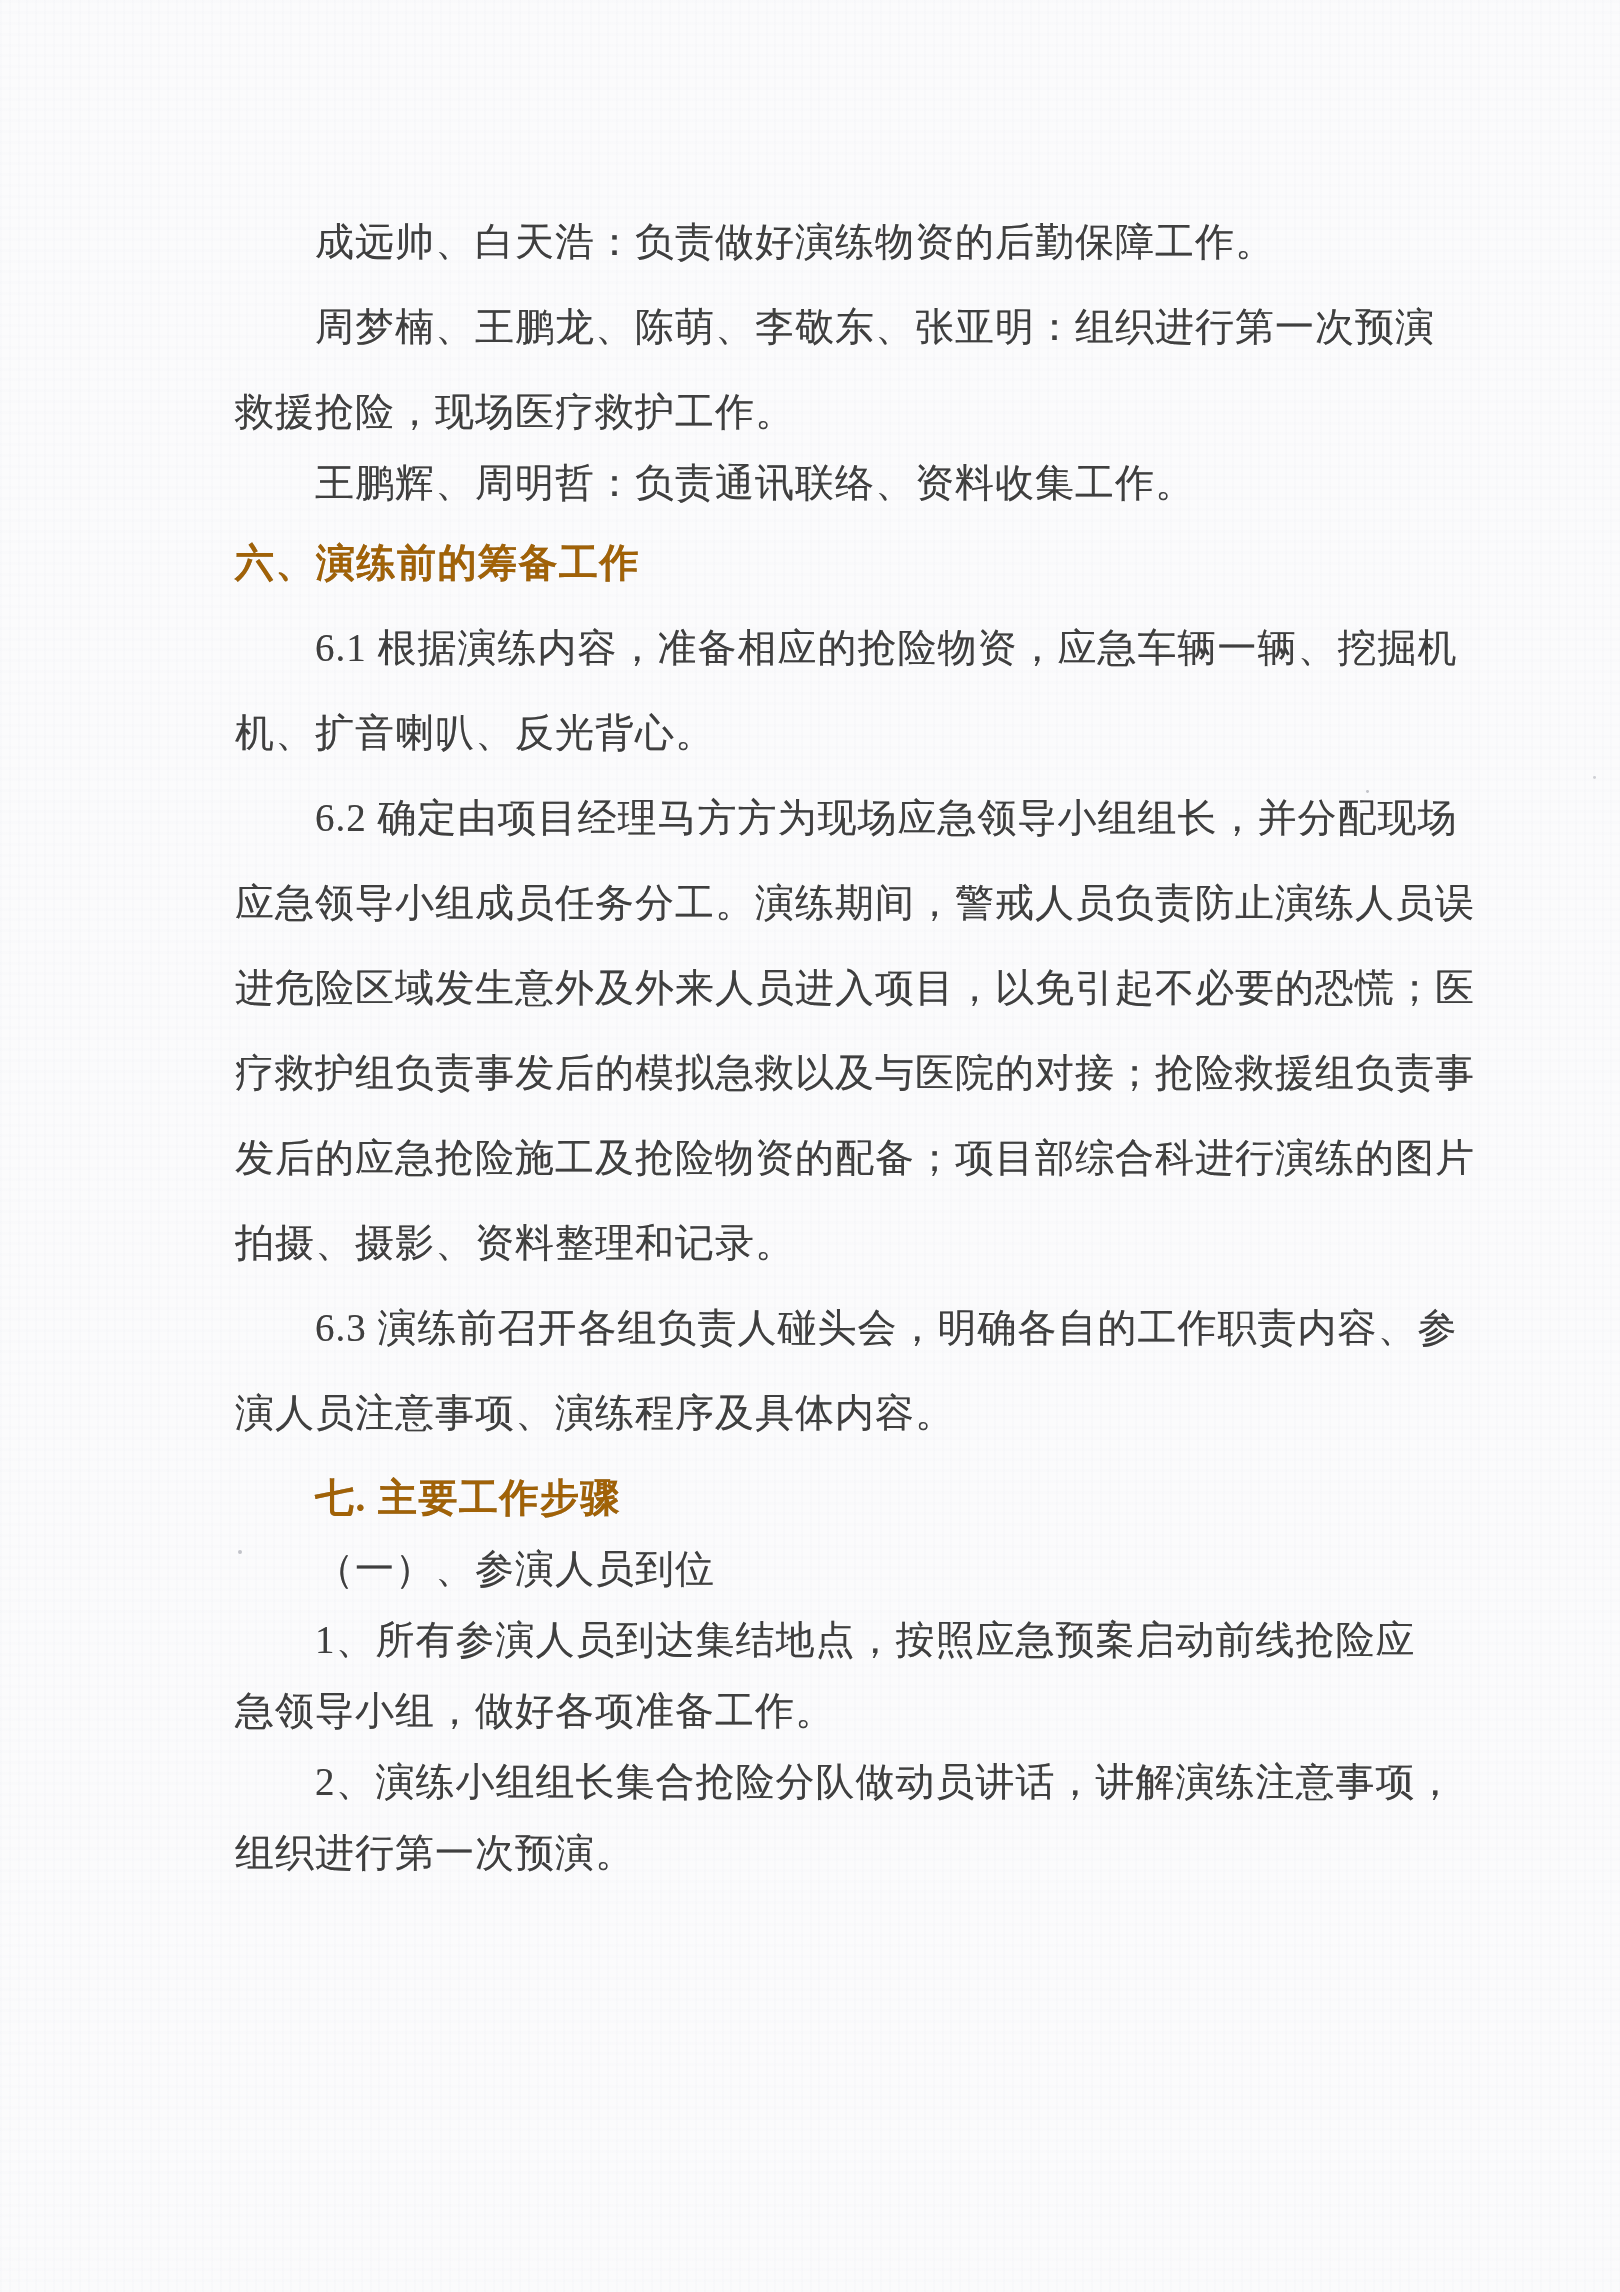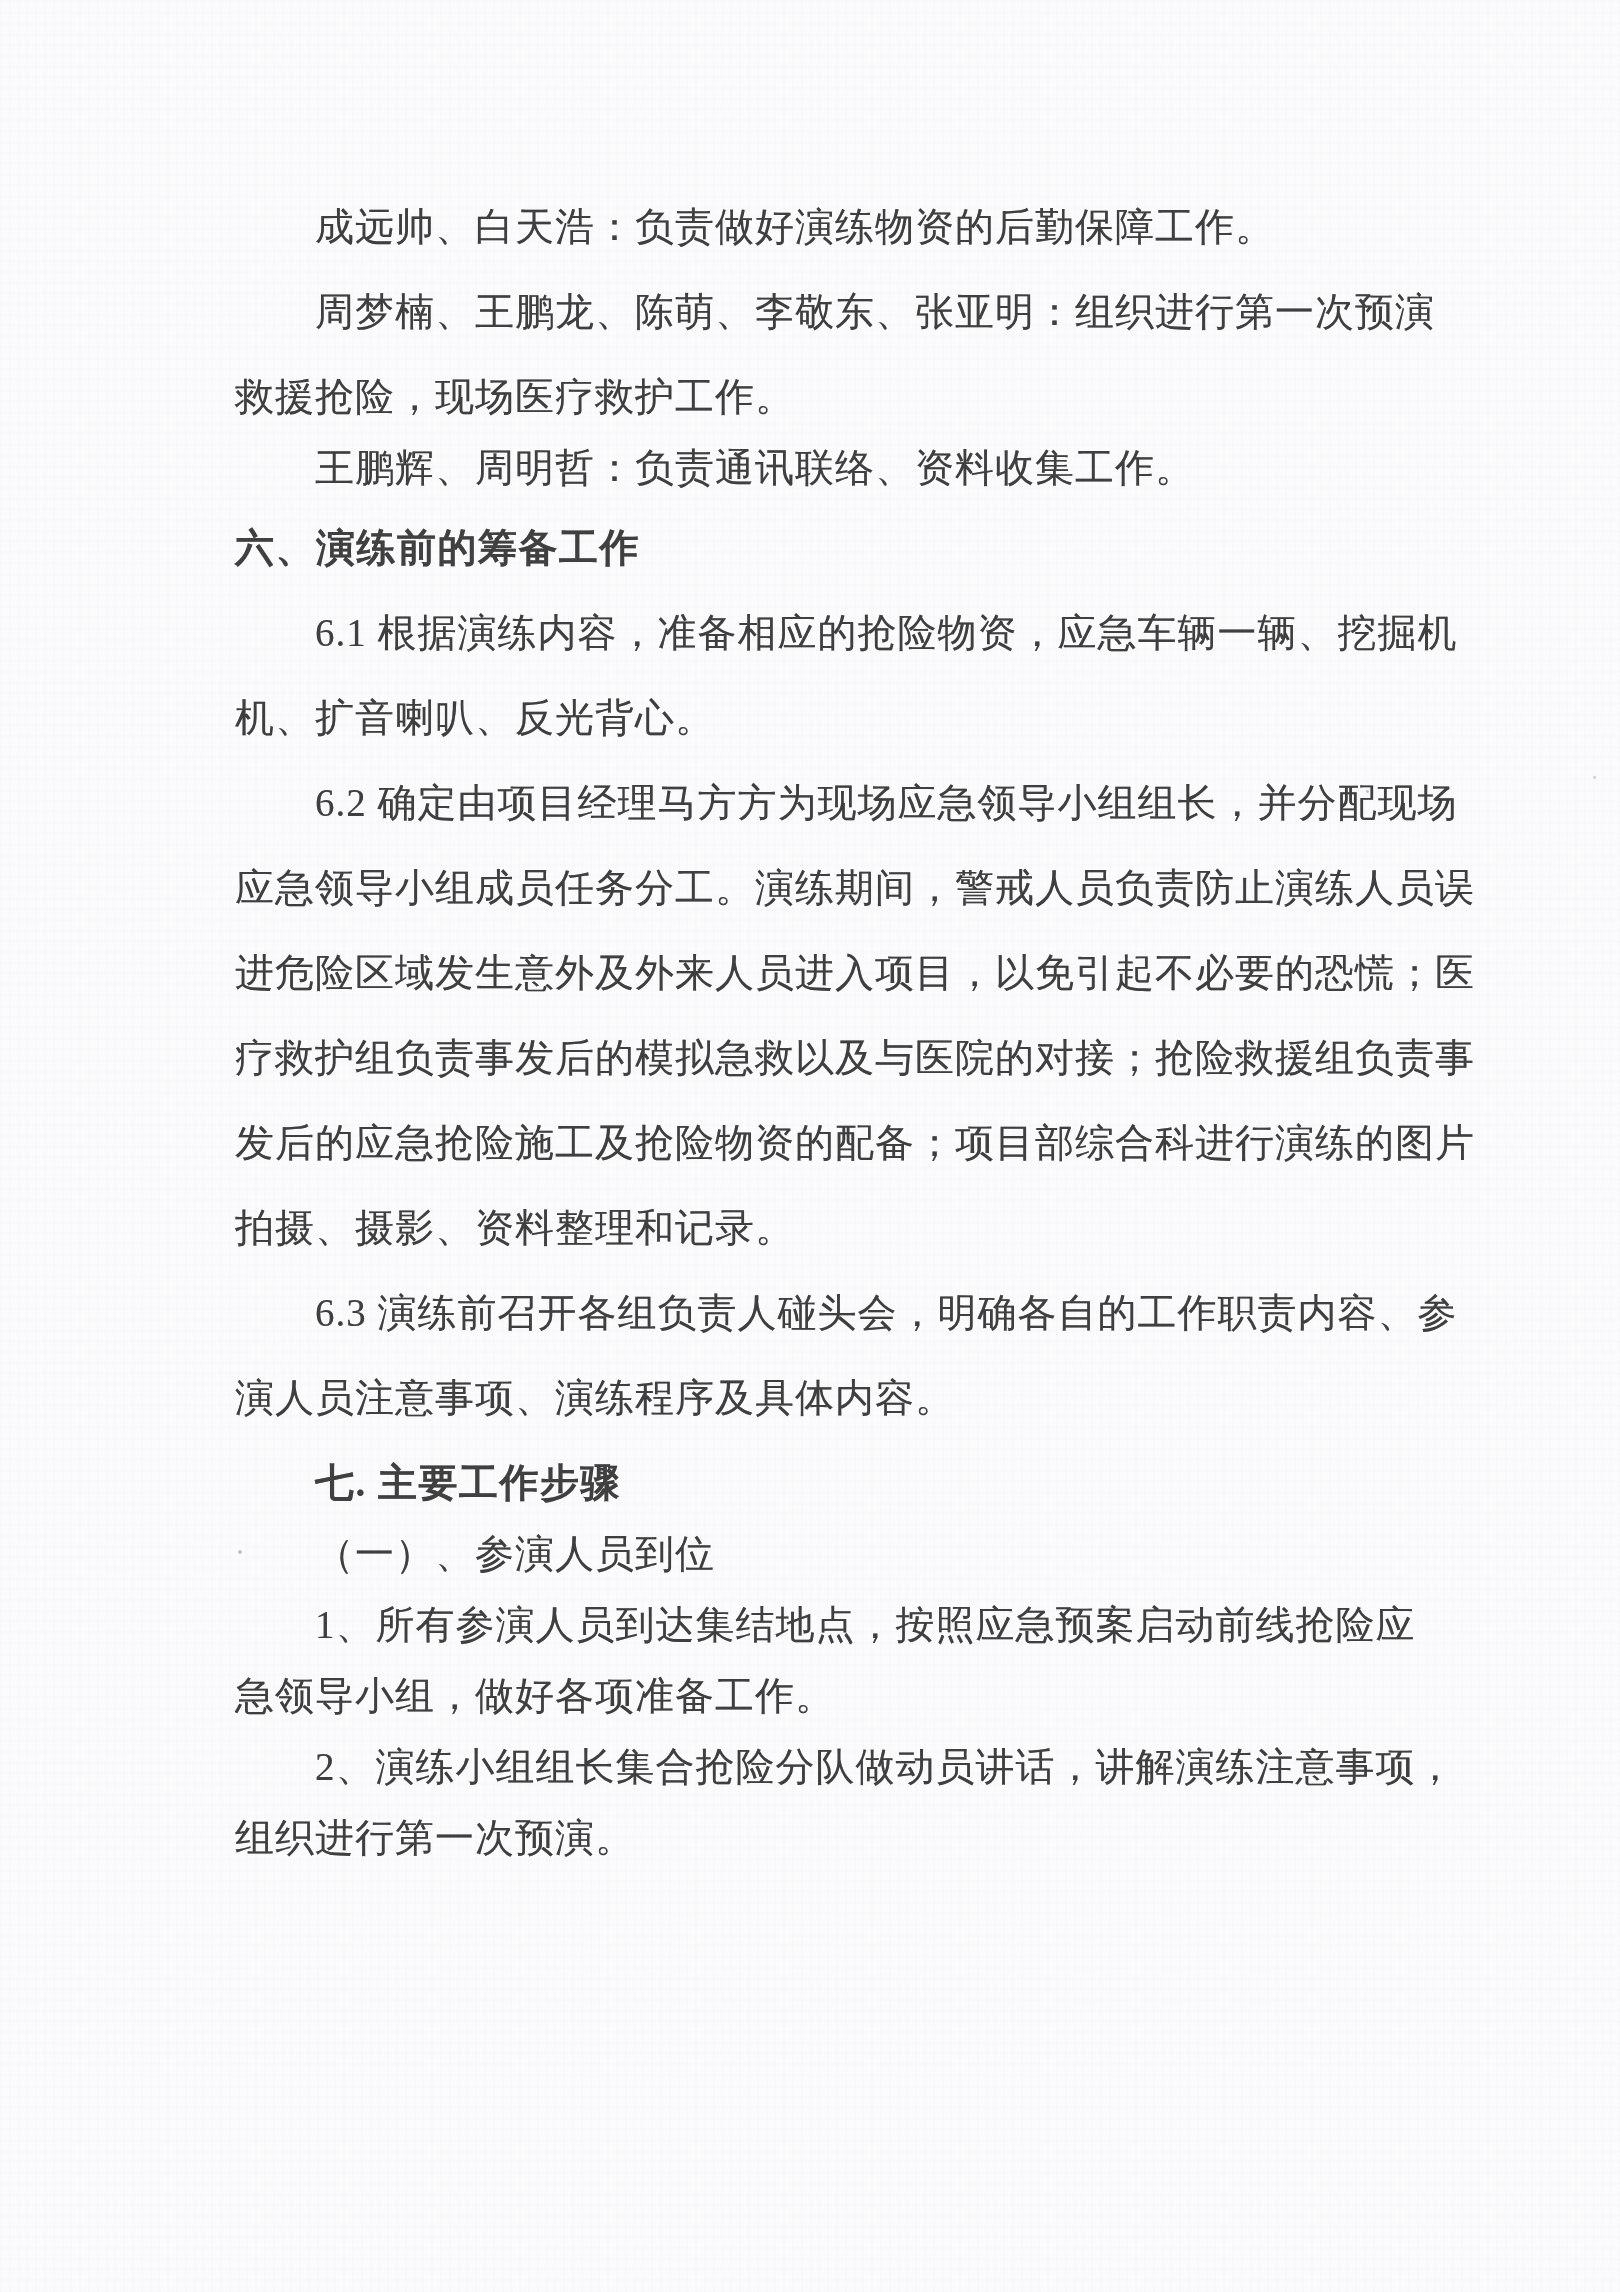--- a/index.html
+++ b/index.html
@@ -23,35 +23,35 @@
     position: absolute;
     inset: 0;
     background:
       repeating-linear-gradient(90deg, rgba(224,227,236,0.10) 0 2px, transparent 2px 8.8px),
       repeating-linear-gradient(0deg, rgba(228,230,238,0.08) 0 2.9px, transparent 2.9px 10.8px);
     pointer-events: none;
   }
   .textblock {
     position: absolute;
     left: 235px;
-    top: 204px;
+    top: 219px;
     width: 1225px;
   }
   .line {
     display: block;
     white-space: nowrap;
     font-size: 39px;
     line-height: 46px;
     letter-spacing: 1px;
     text-shadow: 0 0 0.6px rgba(60,60,60,0.45); 
   }
   .line.wide  { height: 85px; }
   .line.tight { height: 71px; }
   .line.indent { padding-left: 80px; }
-  .line.heading { font-weight: 700; letter-spacing: 1.5px; color: #404040; }
+  .line.heading { font-weight: 700; letter-spacing: 1.5px; color: #a16207; }
   .line.gap-top { margin-top: 8.8px; }
   
   .speck {
     position: absolute;
     border-radius: 50%;
     background: #c2c3c9;
     pointer-events: none;
   }
   .speck.s1 { left: 238px;  top: 1550px; width: 3.9px; height: 3.9px; }
   .speck.s2 { left: 1366px; top: 790px;  width: 2.9px; height: 2.9px; }

